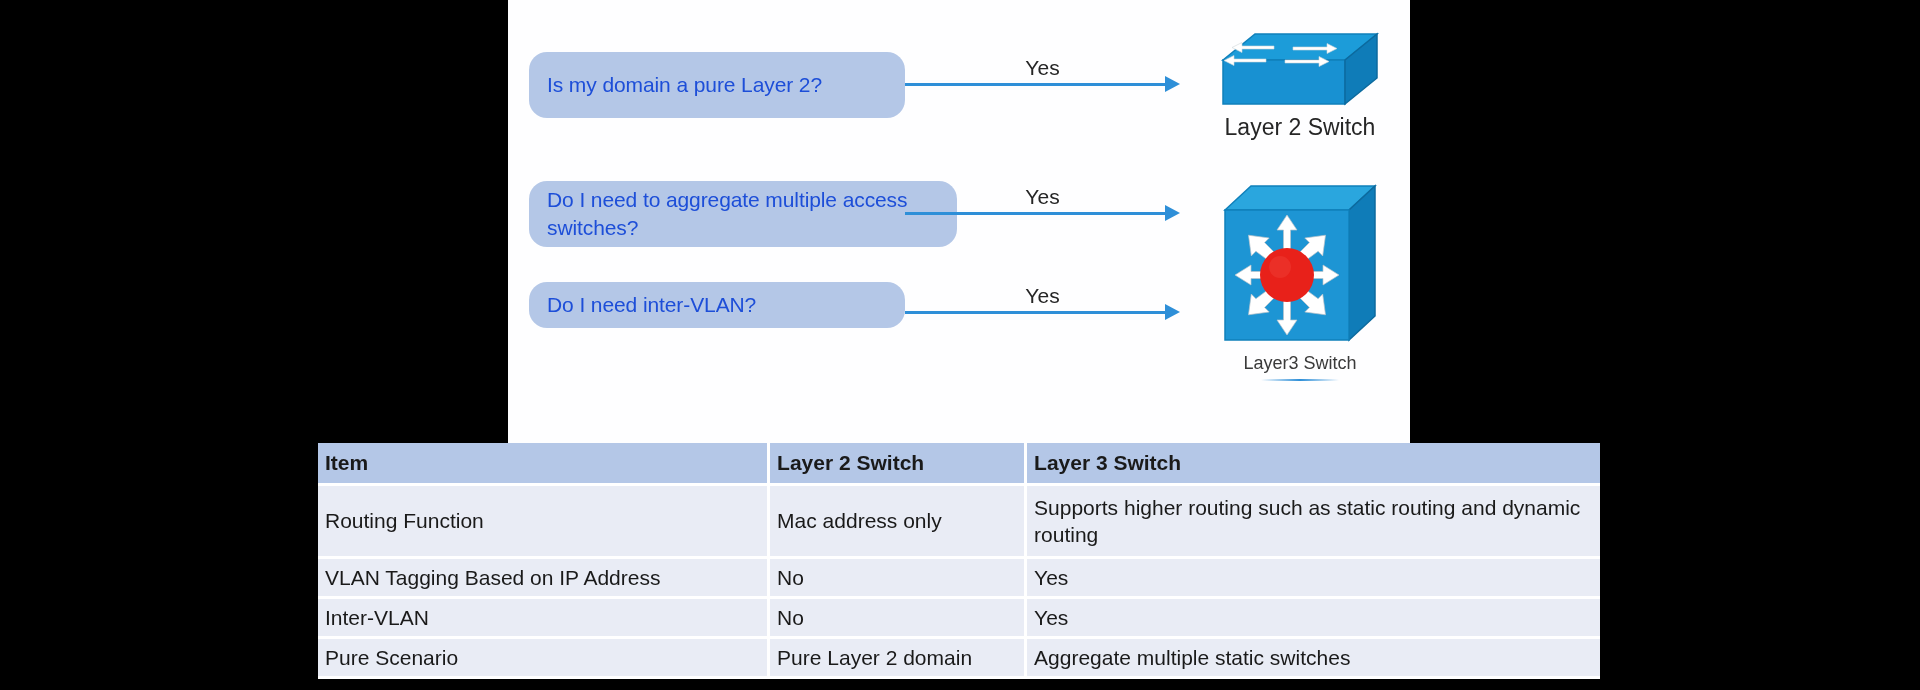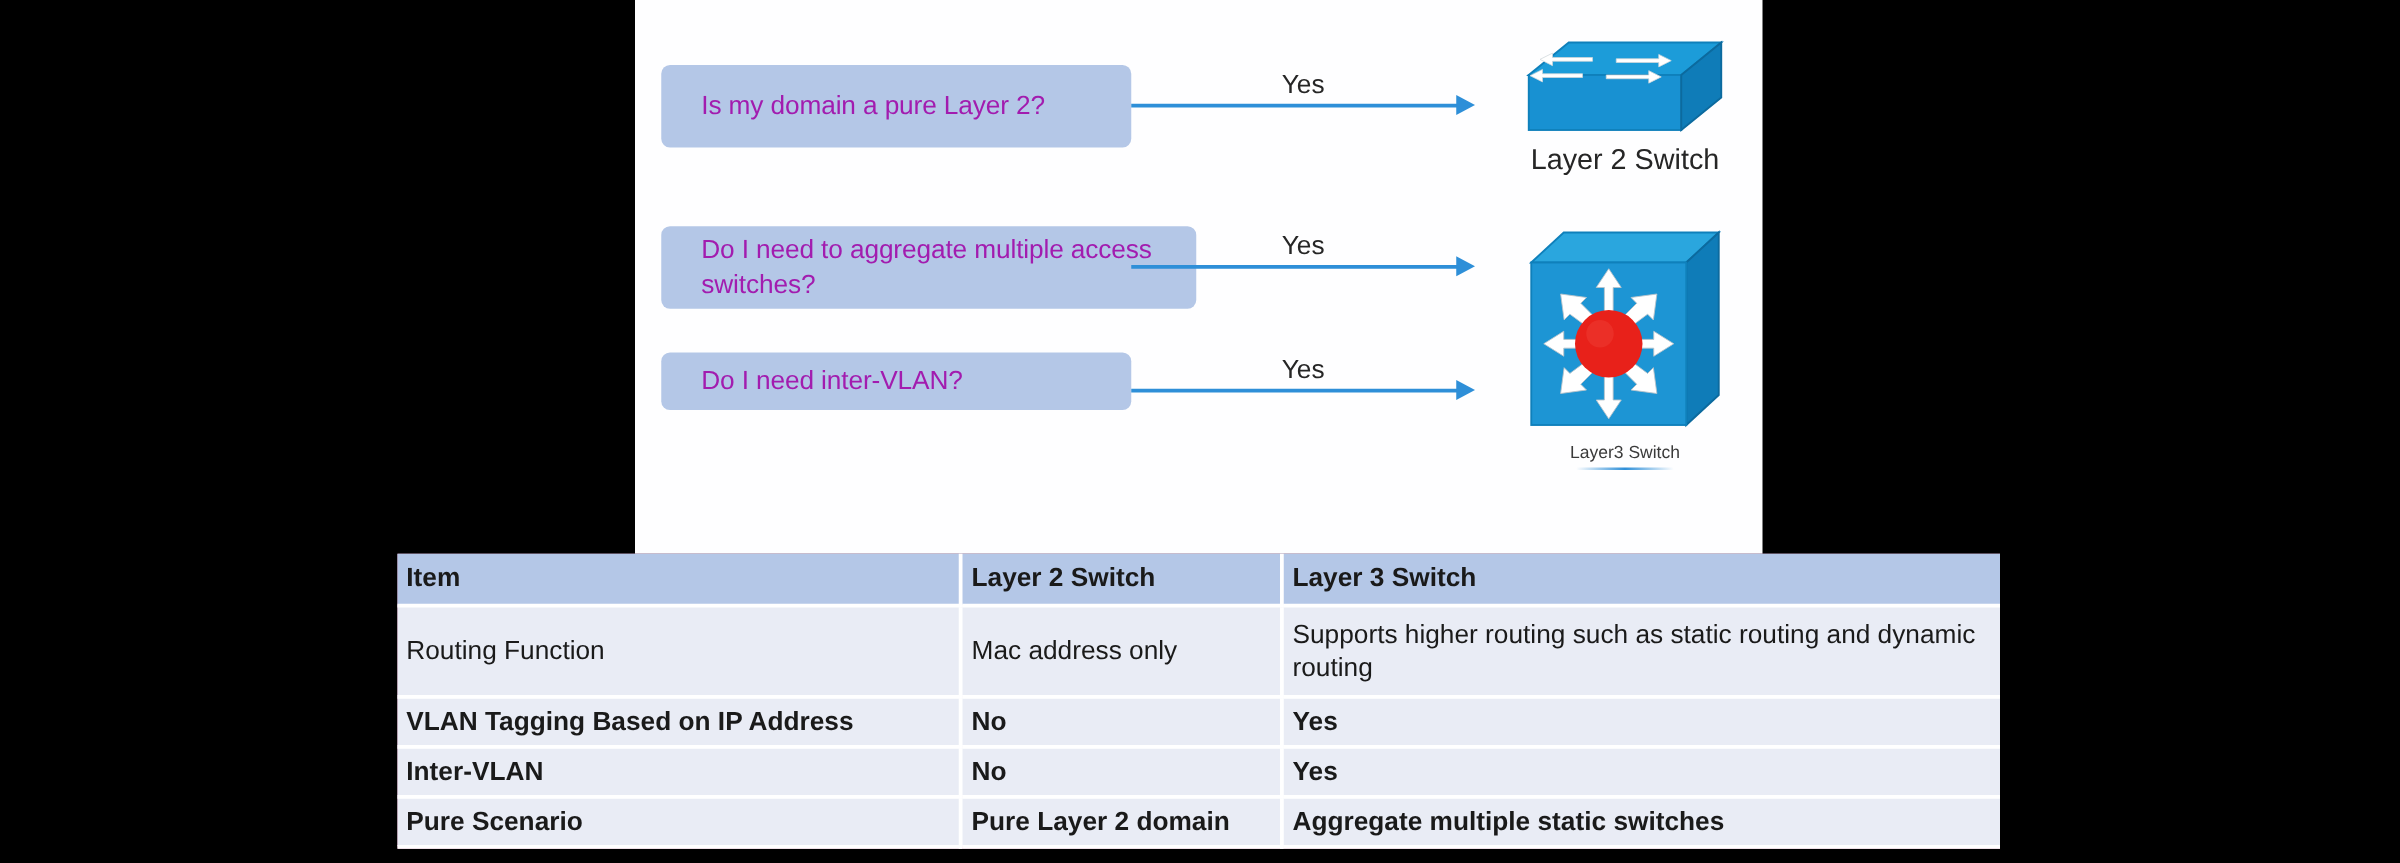--- a/index.html
+++ b/index.html
@@ -24,25 +24,25 @@
     top: 0px;
     width: 902px;
     height: 443px;
     background: #fefeff;
   }
 
   
   .qbox {
     position: absolute;
     background: #b4c7e7;
-    border-radius: 7px;
-    color: #a21caf;
+    border-radius: 18px;
+    color: #1d4ed8;
     font-size: 21px;
     line-height: 28px;
-    padding: 0 32px;
+    padding: 0 18px;
     display: flex;
     align-items: center;
     letter-spacing: -0.1px;
   }
   #qbox-0 { left: 529px; top: 52px;  width: 376px; height: 66px; }
   #qbox-1 { left: 529px; top: 181px; width: 428px; height: 66px; }
   #qbox-2 { left: 529px; top: 282px; width: 376px; height: 46px; }
 
   
   .connector {
@@ -84,21 +84,21 @@
     position: absolute;
     text-align: center;
   }
   .device .dev-title {
     font-size: 23px;
     color: #262626;
     margin-top: 6px;
     white-space: nowrap;
   }
   .device .dev-sub {
-    font-size: 14px;
+    font-size: 18px;
     color: #3a3a3a;
     margin-top: 6px;
     white-space: nowrap;
   }
   .device .dev-underline {
     width: 78px;
     height: 2px;
     margin: 5px auto 0 auto;
     background: linear-gradient(to right, rgba(46,143,216,0), #2e8fd8, rgba(46,143,216,0));
   }
@@ -109,21 +109,21 @@
   .l2-icon { width: 162px; height: 78px; margin: 0 auto; display:block; }
   .ml-icon { width: 158px; height: 165px; margin: 0 auto; display:block; }
 
   
   .cmp-table {
     position: absolute;
     left: 318px;
     top: 443px;
     width: 1282px;
     border-collapse: collapse;
-    background: #f9a8d4;
+    background: #f97316;
     font-size: 21px;
     color: #1a1a1a;
   }
   .cmp-table th, .cmp-table td {
     text-align: left;
     vertical-align: middle;
     padding: 6px 10px 6px 7px;
     border-right: 3px solid #ffffff;
     border-bottom: 3px solid #ffffff;
     line-height: 27px;
@@ -134,21 +134,21 @@
     font-weight: bold;
     height: 41px;
     padding-top: 2px;
     padding-bottom: 2px;
   }
   .cmp-table tbody td { background: #e9ecf5; }
   .col-item  { width: 483px; }
   .col-l2    { width: 272px; }
   .col-l3    { width: 617px; }
   .row-tall td { height: 73px; }
-  .row-short td { height: 40px; padding-top: 2px; padding-bottom: 2px; font-weight: bold; }
+  .row-short td { height: 40px; padding-top: 2px; padding-bottom: 2px; }
 </style>
 </head>
 <body>
 
 <div id="root">
 
   <div class="slide-canvas"></div>
 
   <div class="qbox" id="qbox-0">Is my domain a pure Layer 2?</div>
   <div class="qbox" id="qbox-1">Do I need to aggregate multiple access switches?</div>

